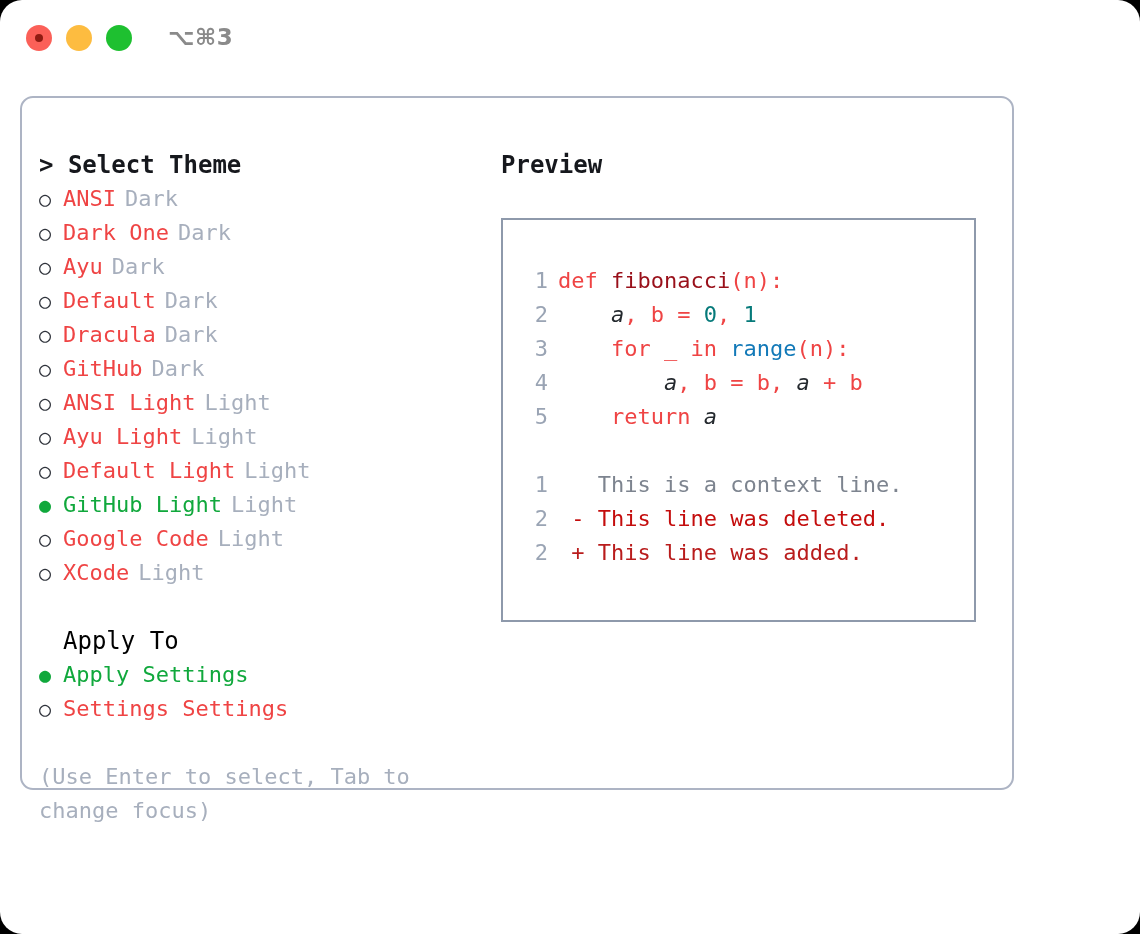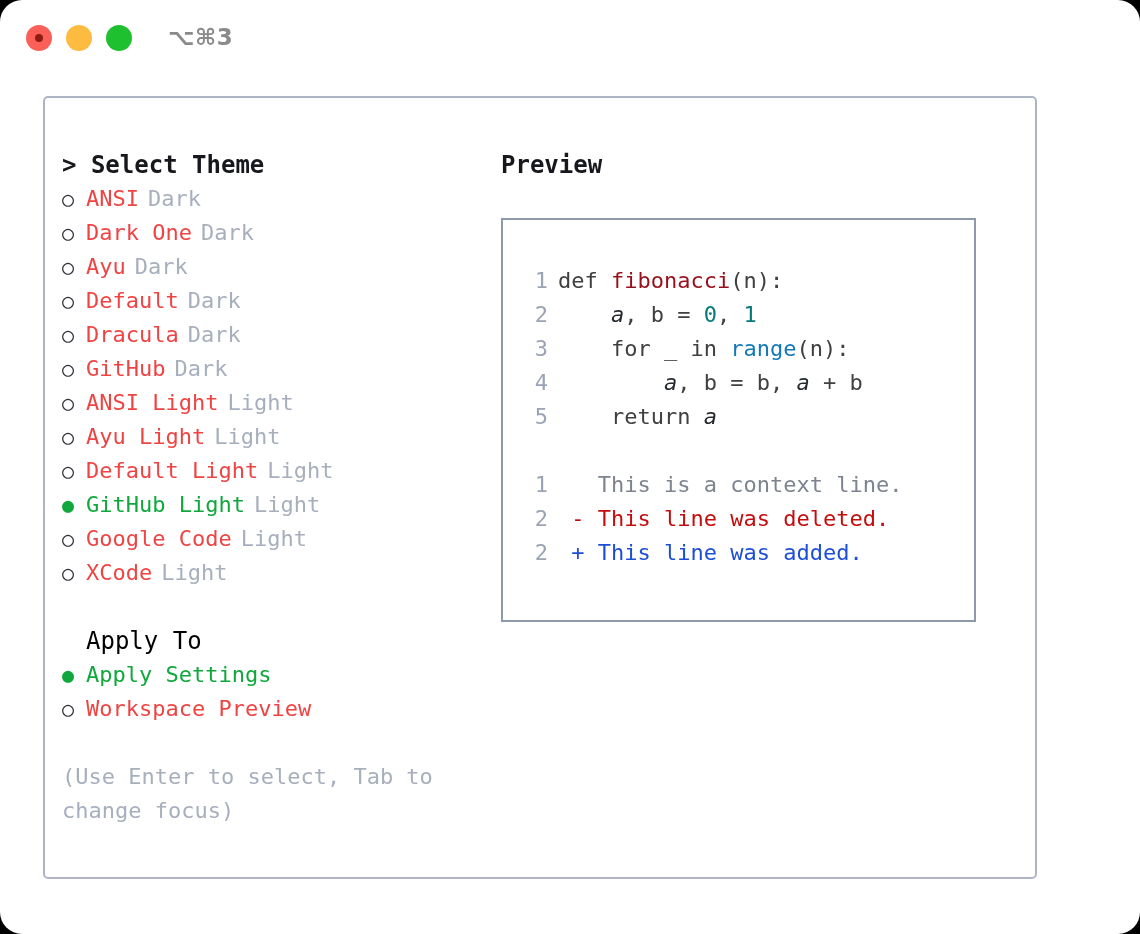--- a/index.html
+++ b/index.html
@@ -64,26 +64,25 @@
     font-weight: 600;
     color: #8a8a8a;
     letter-spacing: 0.5px;
   }
   
   .panel {
     position: absolute;
     left: 20px;
     top: 96px;
     width: 994px;
-    height: 783px;
+    height: 694px;
     border: 2px solid #adb4c4;
-    border-radius: 5px;
+    border-radius: 13px;
     box-sizing: border-box;
     background: #fff;
-    margin-left: 23px;
   }
   .panel-inner {
     position: relative;
     width: 100%;
     height: 100%;
     font-family: "DejaVu Sans Mono", monospace;
   }
   
   .left-col {
     position: absolute;
@@ -129,21 +128,21 @@
   .hint {
     font-size: 22px;
     line-height: 34px;
     color: #a7afbd;
     width: 418px;
     white-space: normal;
   }
   
   .right-col {
     position: absolute;
-    left: 456px;
+    left: 479px;
     top: 50px;
     width: 490px;
   }
   .preview-title {
     font-size: 24px;
     font-weight: bold;
     color: #16181d;
     line-height: 34px;
     margin-bottom: 36px;
     white-space: pre;
@@ -162,29 +161,29 @@
     white-space: pre;
     display: flex;
   }
   .lineno {
     color: #9aa4b4;
     width: 27px;
     flex: 0 0 27px;
     text-align: right;
     margin-right: 10px;
   }
-  .code-text { color: #404040; white-space: pre; }
+  .code-text { color: #ef4444; white-space: pre; }
   .tok-fn     { color: #99101a; }
   .tok-num    { color: #067a7a; }
   .tok-builtin{ color: #1279b8; }
   .tok-var    { font-style: italic; color: #24292e; }
   .diff-gap { height: 34px; }
   .diff-context { color: #7d848f; }
   .diff-del     { color: #c40d0d; }
-  .diff-add     { color: #1d4ed8; }
+  .diff-add     { color: #b91c1c; }
 </style>
 </head>
 <body>
 
 <div class="window">
 
   <div class="titlebar">
     <div class="lights">
       <span class="light red"></span>
       <span class="light yellow"></span>
@@ -209,21 +208,21 @@
             <div class="opt-row"><span class="marker">○</span><span class="opt-label">Ayu Light</span><span class="opt-suffix">Light</span></div>
             <div class="opt-row"><span class="marker">○</span><span class="opt-label">Default Light</span><span class="opt-suffix">Light</span></div>
             <div class="opt-row selected"><span class="marker">●</span><span class="opt-label">GitHub Light</span><span class="opt-suffix">Light</span></div>
             <div class="opt-row"><span class="marker">○</span><span class="opt-label">Google Code</span><span class="opt-suffix">Light</span></div>
             <div class="opt-row"><span class="marker">○</span><span class="opt-label">XCode</span><span class="opt-suffix">Light</span></div>
           </div>
         <div class="spacer-sm"></div>
         <div class="apply-header">Apply To</div>
         <div id="apply-list">
             <div class="opt-row selected"><span class="marker">●</span><span class="opt-label">Apply Settings</span></div>
-            <div class="opt-row"><span class="marker">○</span><span class="opt-label">Workspace Preview</span></div>
+            <div class="opt-row"><span class="marker">○</span><span class="opt-label">Settings Settings</span></div>
           </div>
         <div class="spacer-md"></div>
         <div class="hint">(Use Enter to select, Tab to change focus)</div>
       </div>
 
       <div class="right-col">
         <div class="preview-title">Preview</div>
         <div class="preview-box">
           <div id="code-block">
               <div class="code-line"><span class="lineno">1</span><span><span class="code-text">def </span><span class="tok-fn">fibonacci</span><span class="code-text">(n):</span></span></div>

